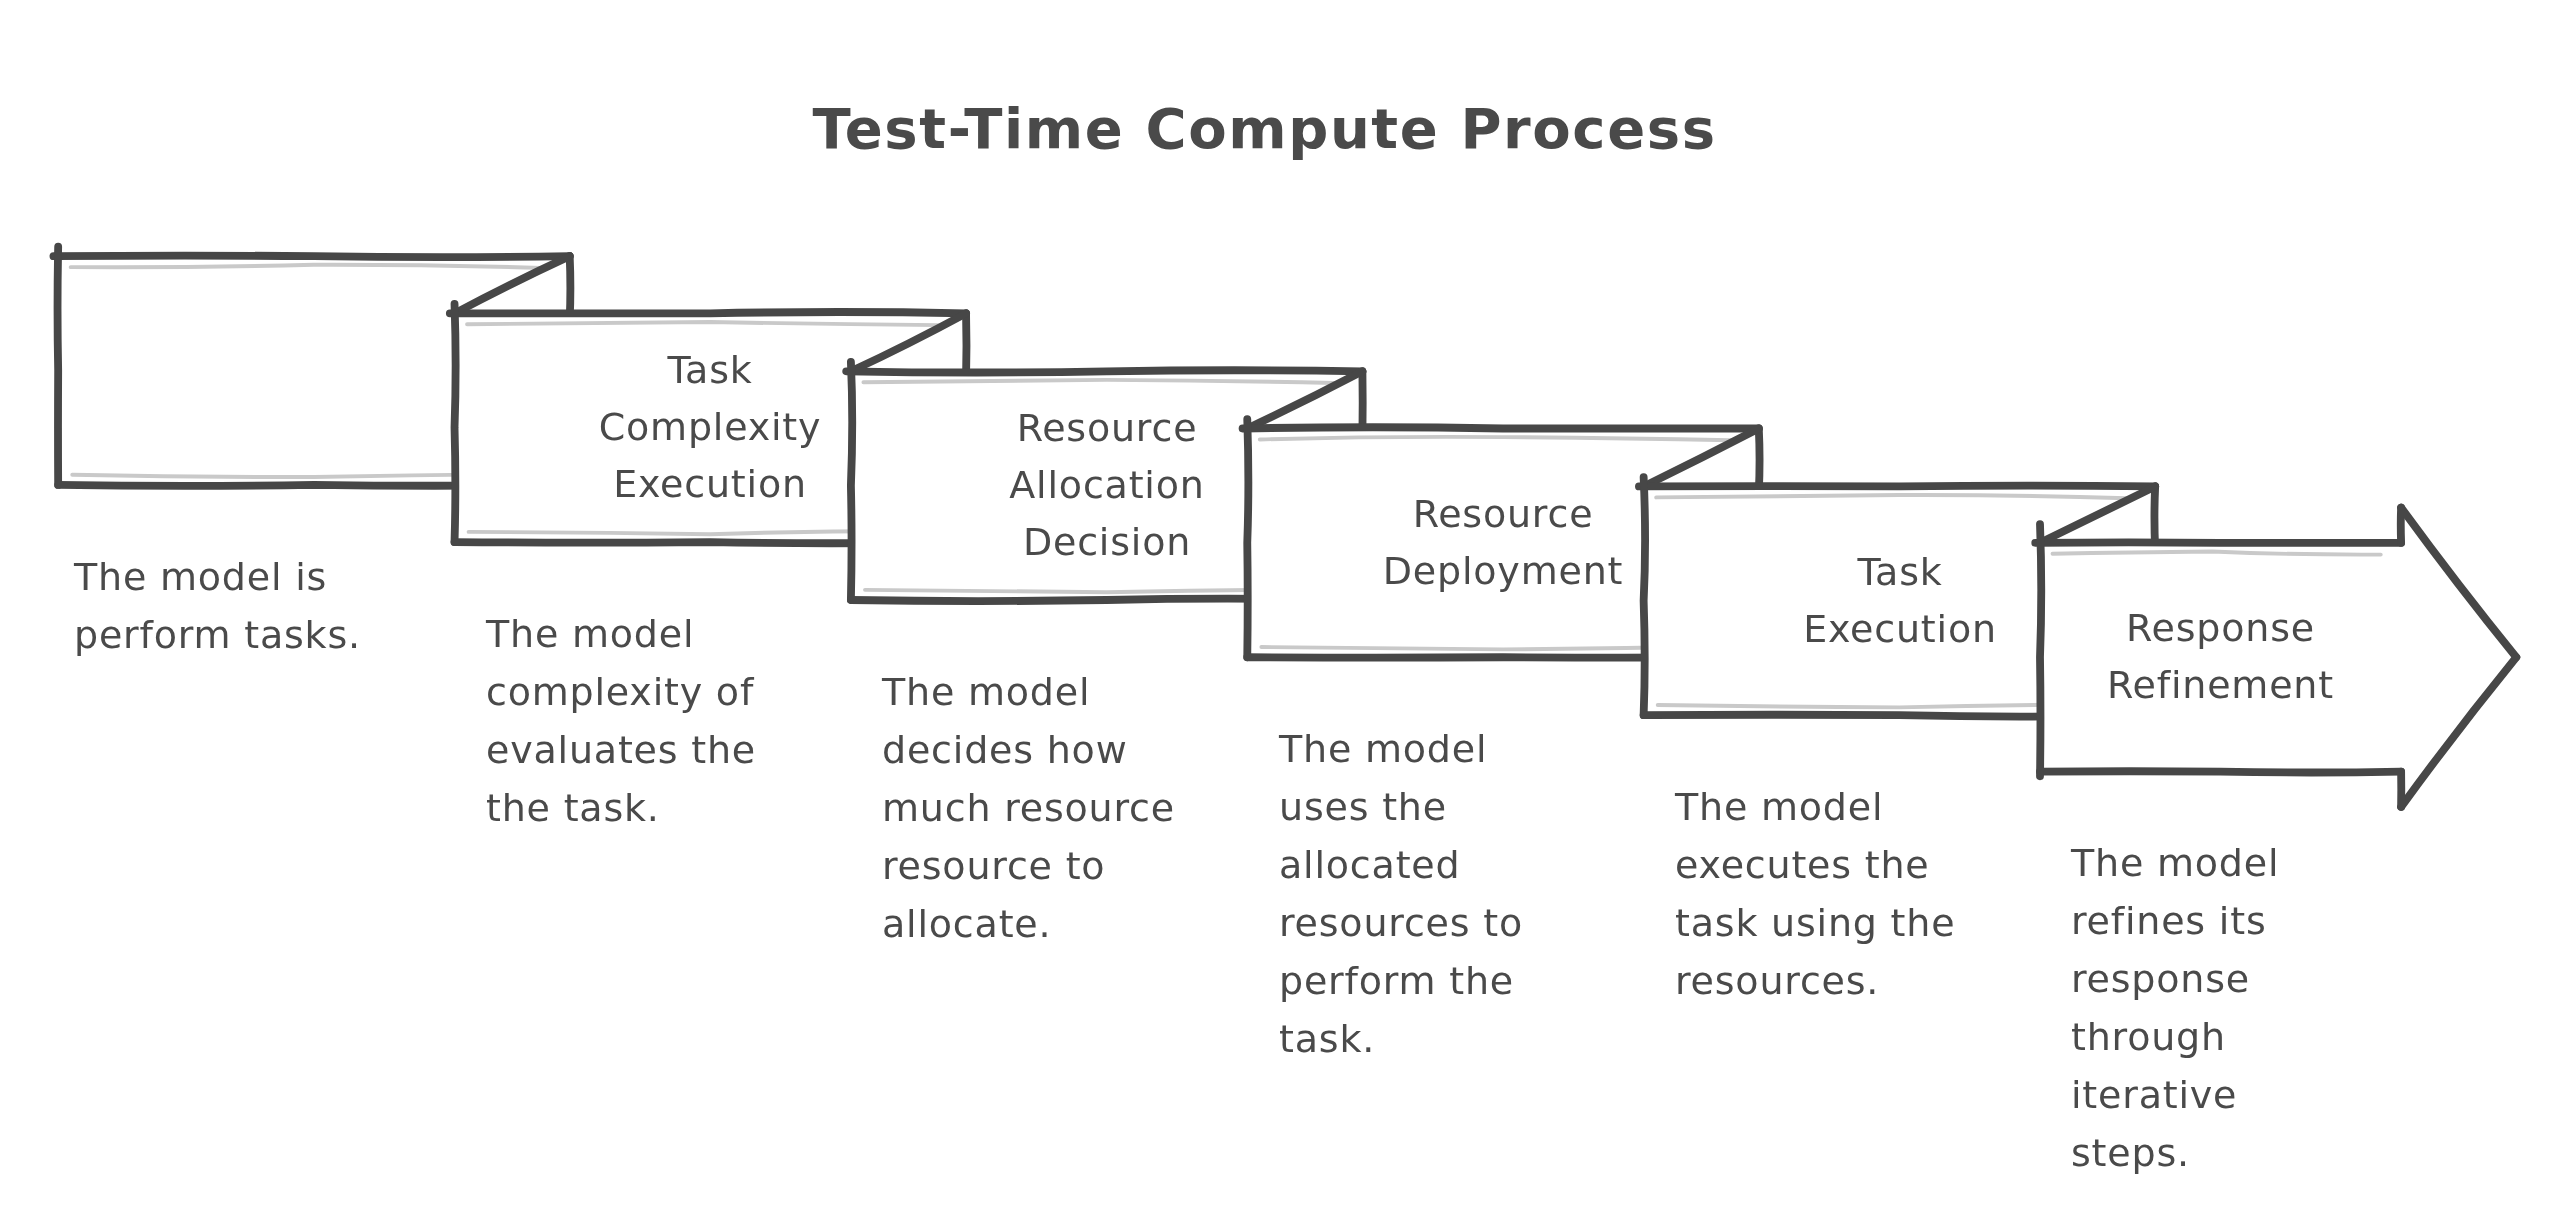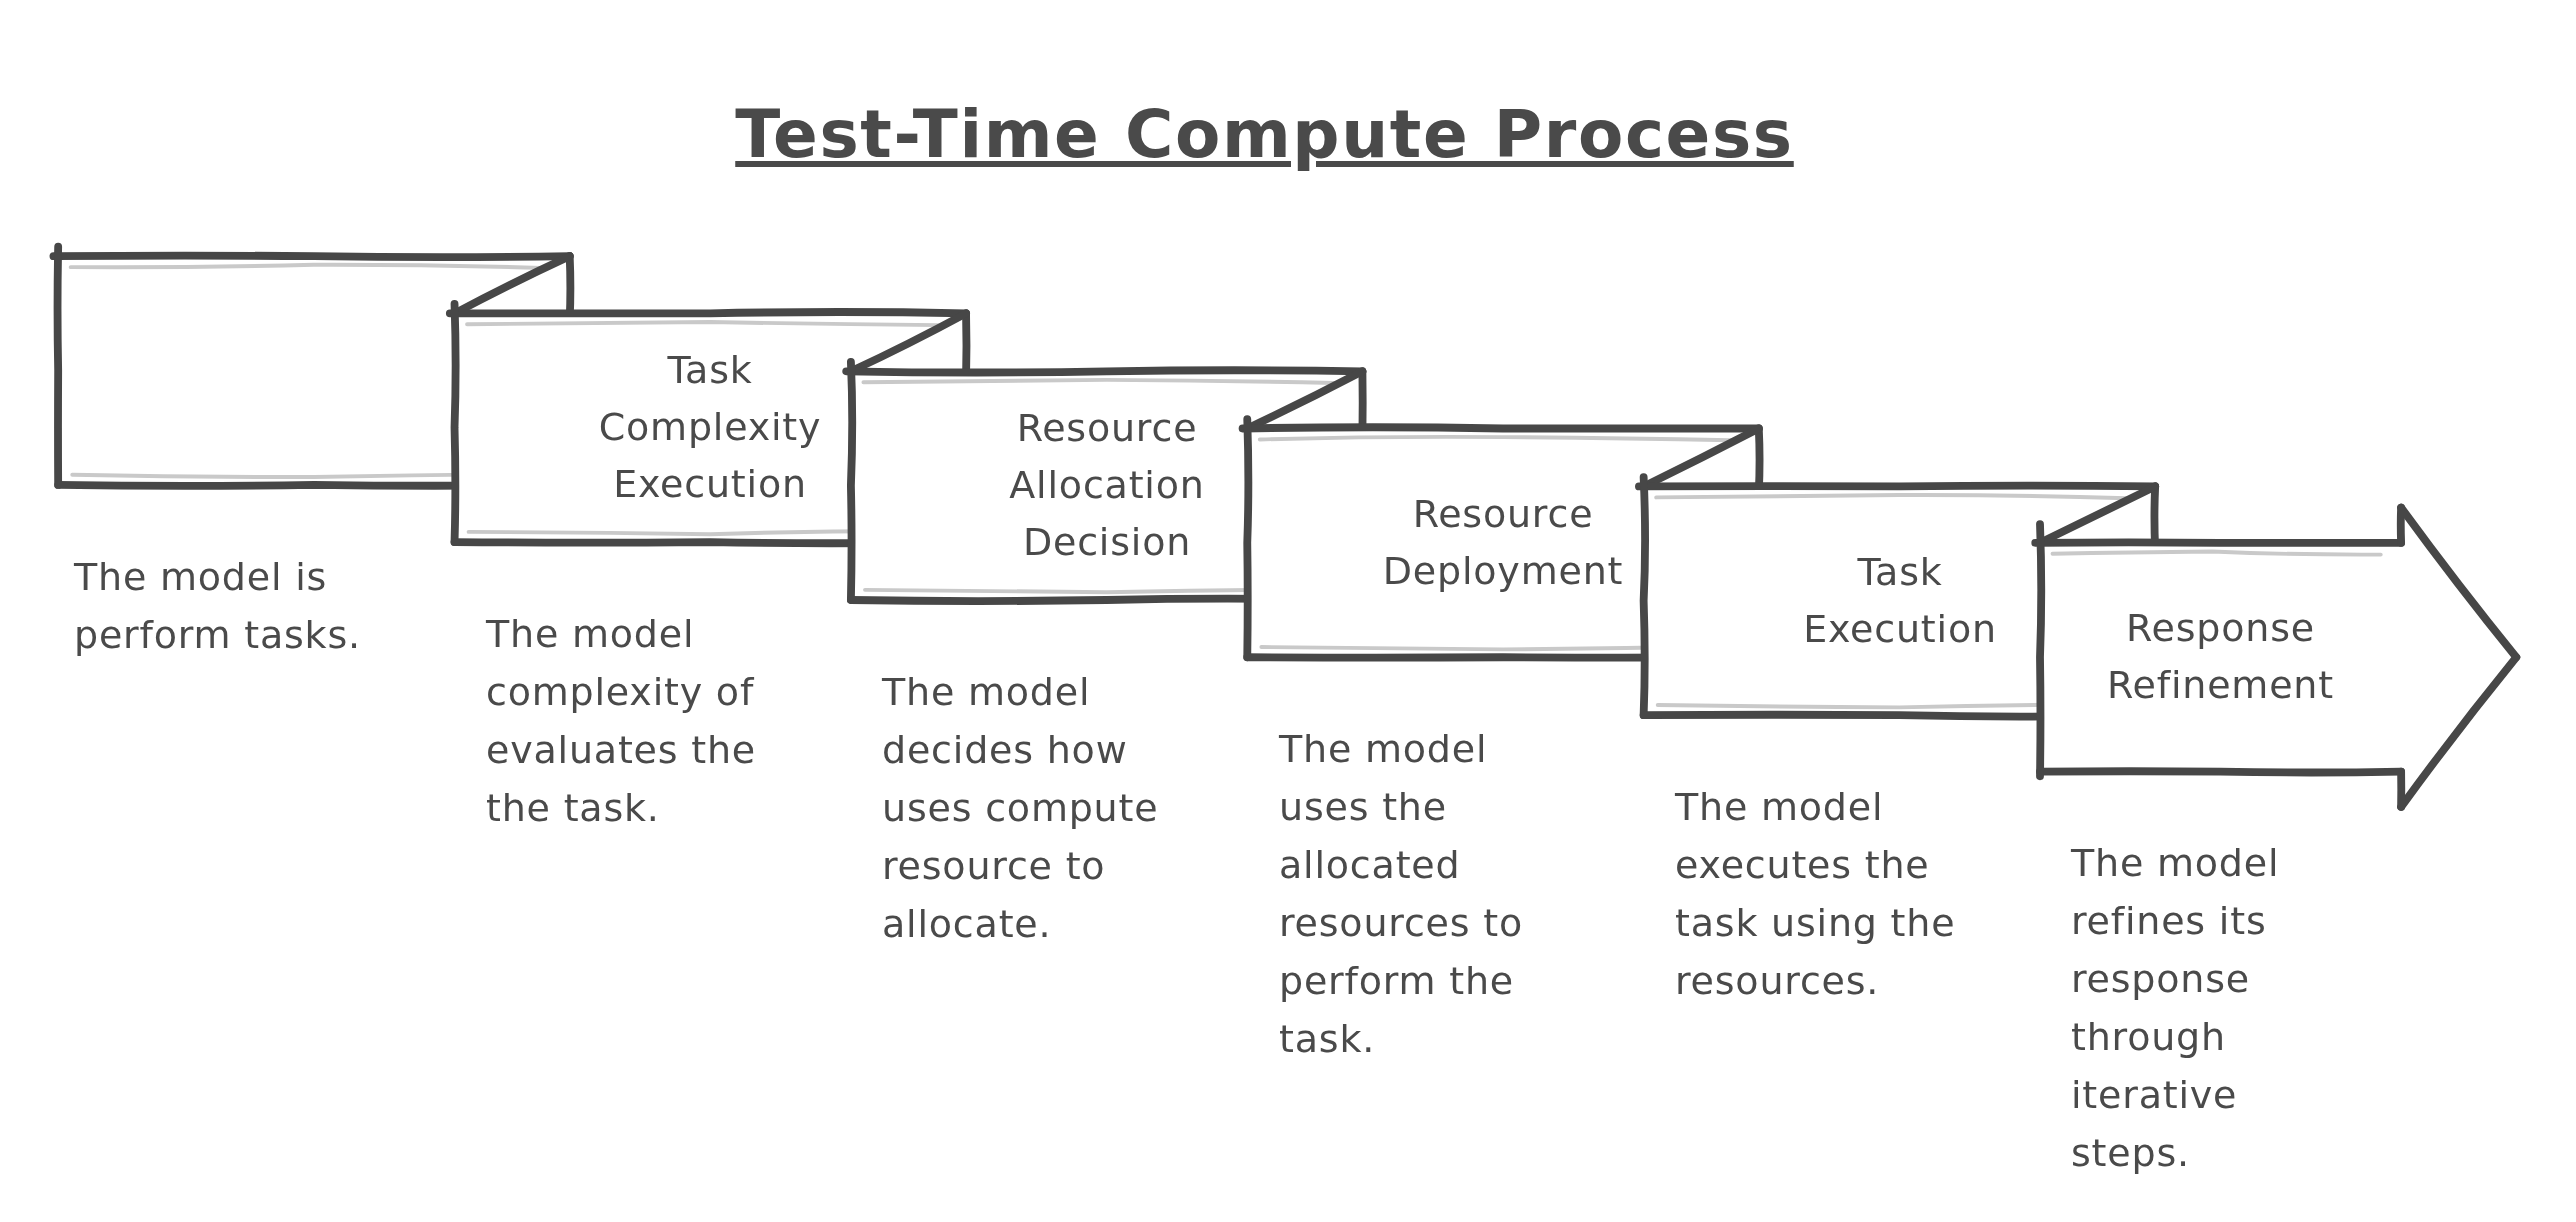--- a/index.html
+++ b/index.html
@@ -13,23 +13,22 @@
     width:2576px;height:1222px;
     background:var(--bg);
     overflow:hidden;
     font-family:"DejaVu Sans","Liberation Sans",sans-serif;
     color:var(--ink);
   }
   svg.shapes{position:absolute;left:0;top:0;width:2576px;height:1222px;}
   .diagram-title{
     position:absolute;left:0;right:47px;top:96px;
     text-align:center;
-    font-size:66px;font-weight:bold;letter-spacing:1.6px;
+    font-size:56px;font-weight:bold;letter-spacing:1.6px;
     color:var(--ink);
-    text-decoration:underline;
   }
   .card-title{
     position:absolute;
     text-align:center;
     font-size:38px;line-height:57px;letter-spacing:0.8px;
     color:var(--ink);
     white-space:nowrap;
   }
   .step-desc{
     position:absolute;
@@ -118,21 +117,21 @@
       </div>
       <div>
         <div class="card-title" style="left: 851px; width: 512px; top: 400px;">
           <div>Resource</div>
           <div>Allocation</div>
           <div>Decision</div>
         </div>
         <div class="step-desc" style="left: 882px; top: 663px;">
           <div>The model</div>
           <div>decides how</div>
-          <div>uses compute</div>
+          <div>much resource</div>
           <div>resource to</div>
           <div>allocate.</div>
         </div>
       </div>
       <div>
         <div class="card-title" style="left: 1247px; width: 512px; top: 486px;">
           <div>Resource</div>
           <div>Deployment</div>
         </div>
         <div class="step-desc" style="left: 1279px; top: 720px;">

